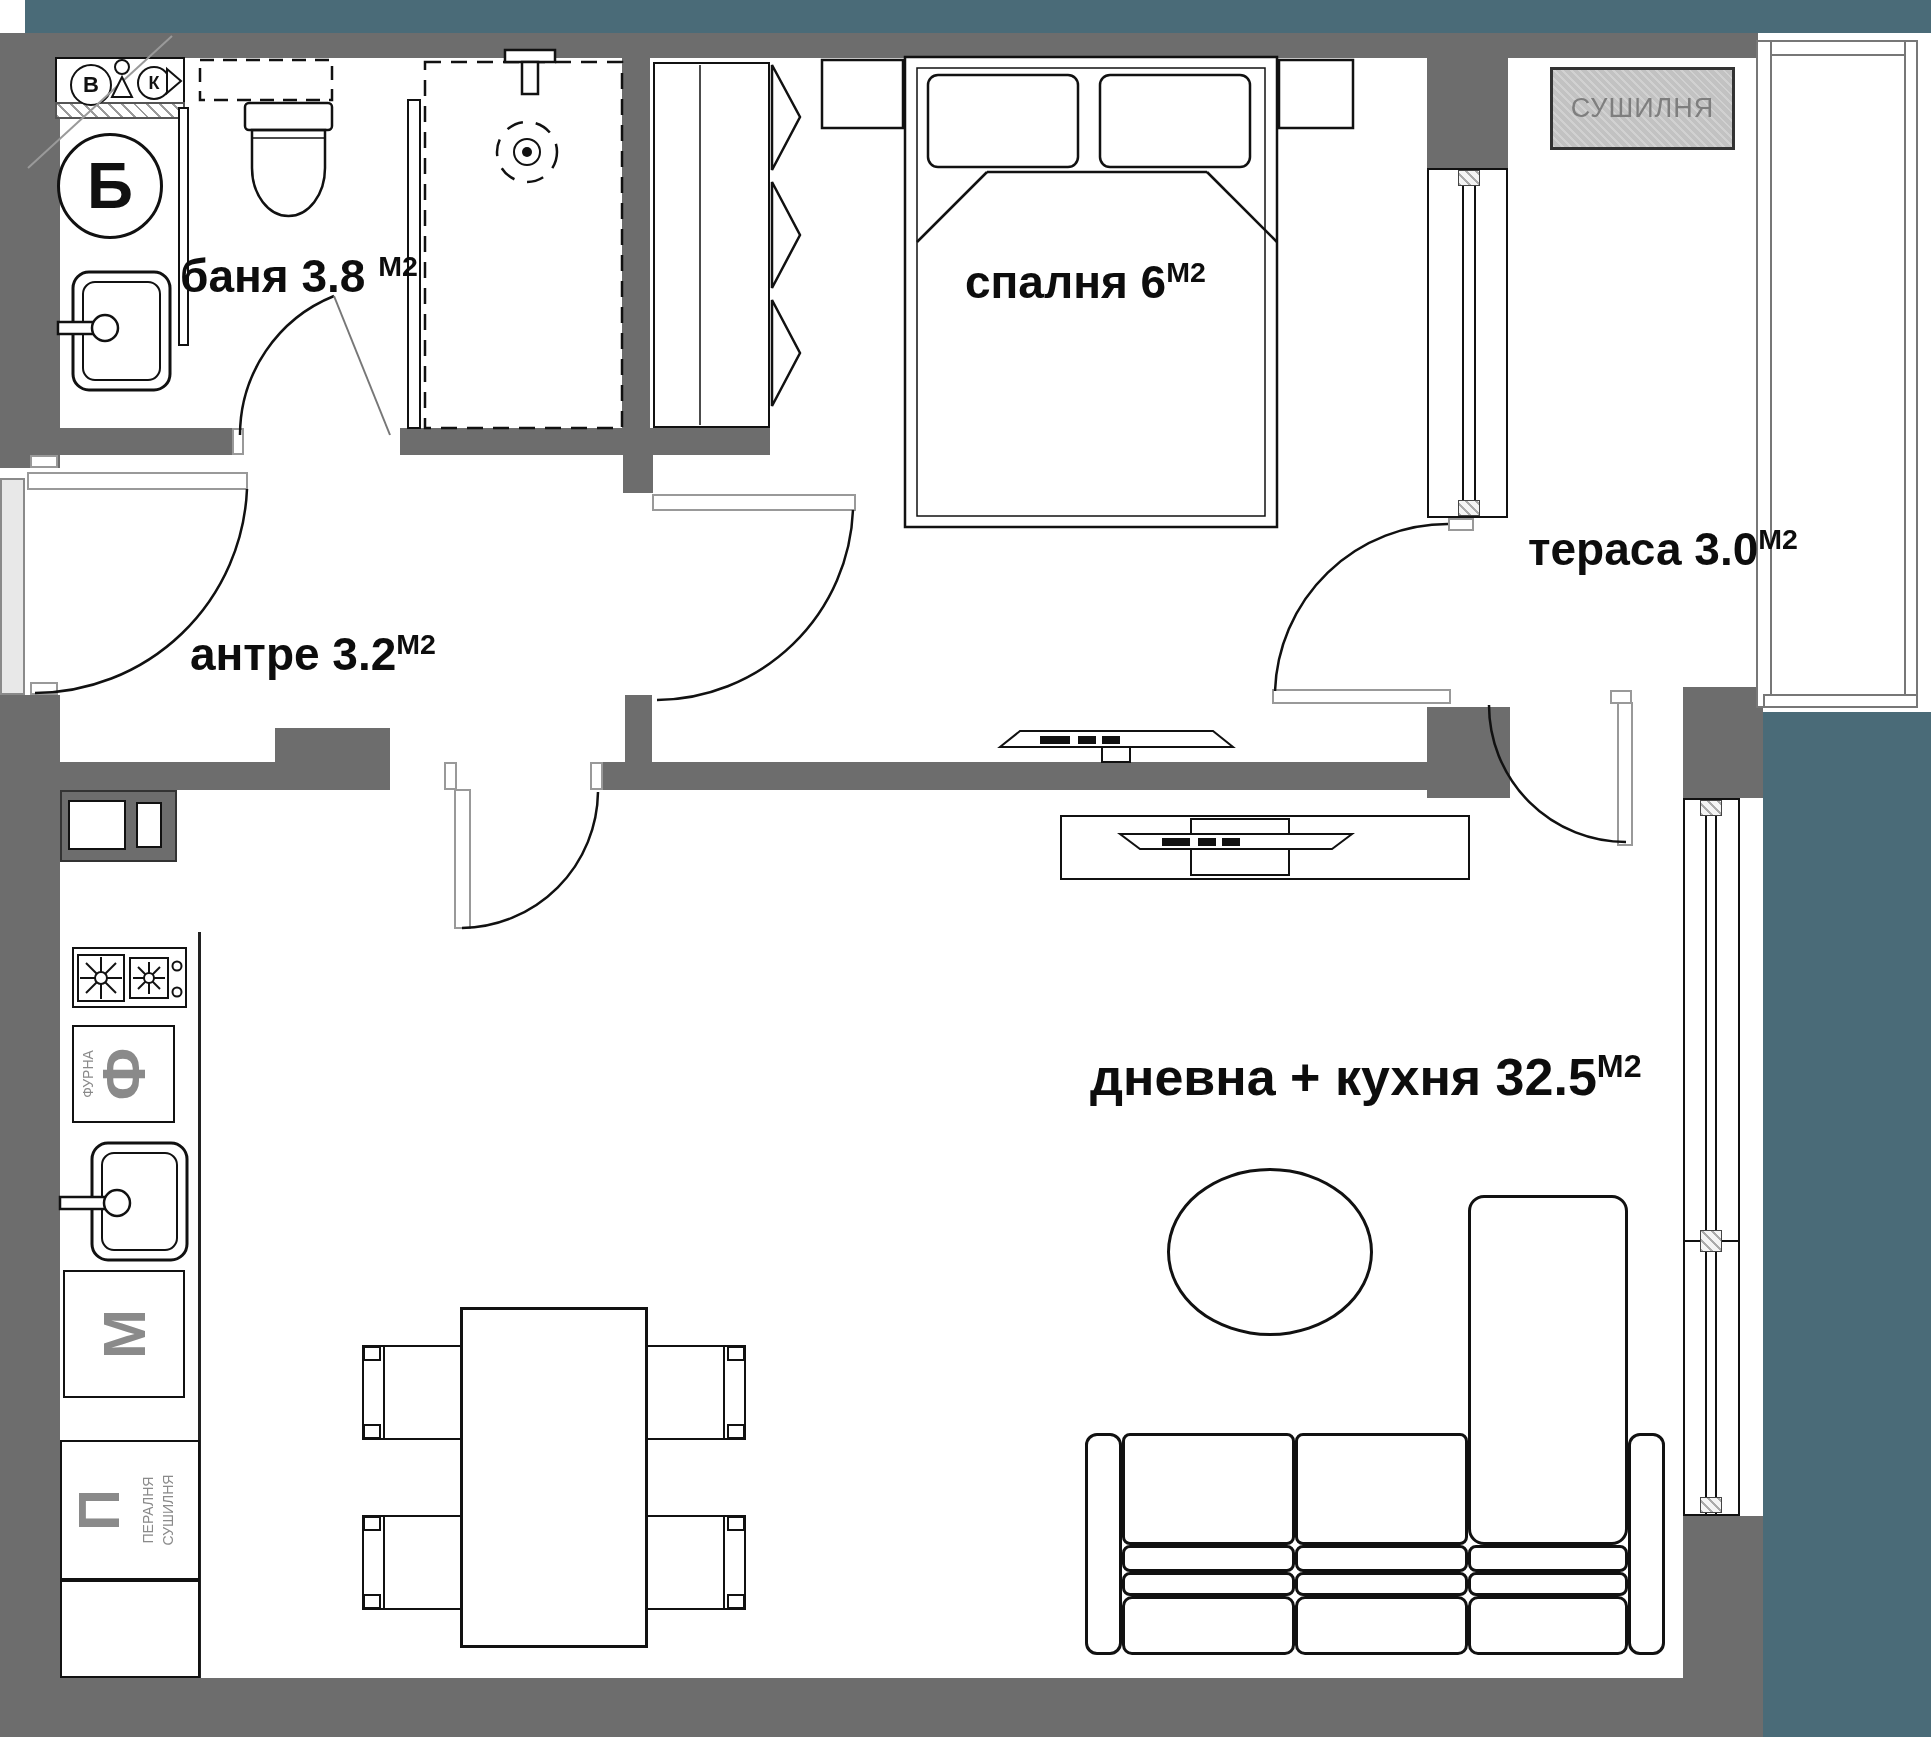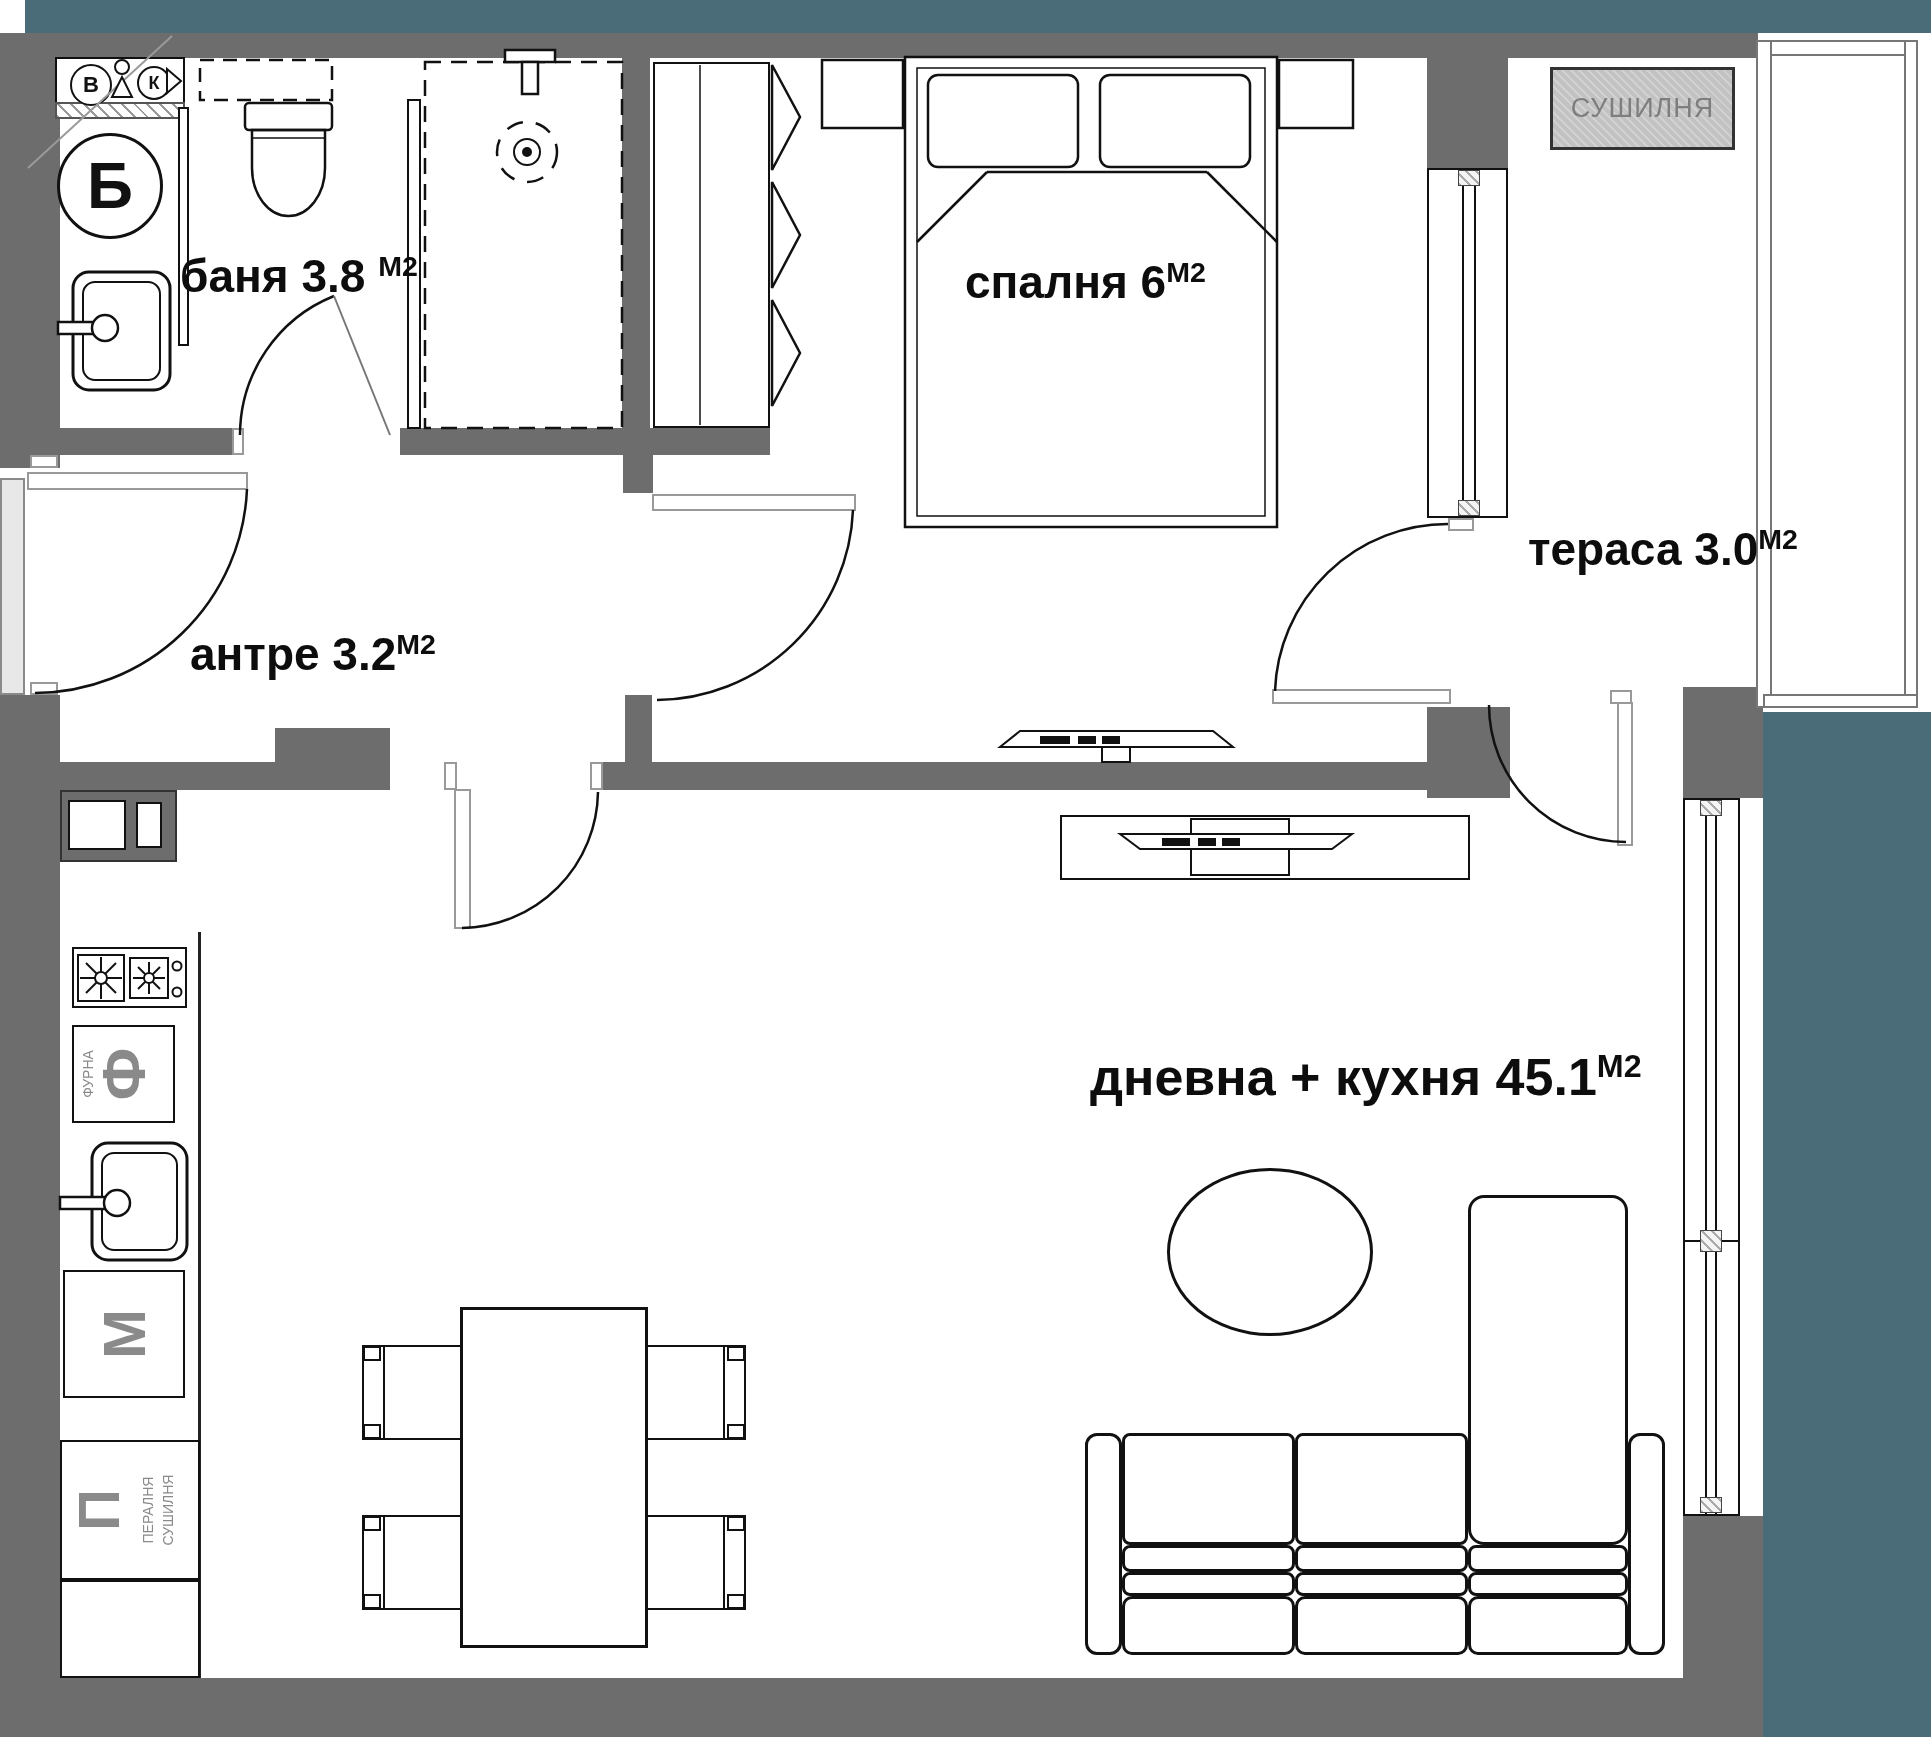--- a/index.html
+++ b/index.html
@@ -279,15 +279,15 @@
     <text x="124" y="1334" font-size="60" font-weight="700" fill="#8a8a8a" stroke="none" text-anchor="middle" dominant-baseline="central" transform="rotate(-90 124 1334)">М</text>
     <text x="98" y="1510" font-size="58" font-weight="700" fill="#8a8a8a" stroke="none" text-anchor="middle" dominant-baseline="central" transform="rotate(-90 98 1510)">П</text>
     <text x="148" y="1510" font-size="14" fill="#8a8a8a" stroke="none" text-anchor="middle" dominant-baseline="central" transform="rotate(-90 148 1510)">ПЕРАЛНЯ</text>
     <text x="168" y="1510" font-size="14" fill="#8a8a8a" stroke="none" text-anchor="middle" dominant-baseline="central" transform="rotate(-90 168 1510)">СУШИЛНЯ</text>
   </svg>
 
   <div class="room-label" style="left:180px;top:252px;"><span>баня 3.8</span> <sup>М2</sup></div>
   <div class="room-label" style="left:965px;top:258px;"><span>спалня 6</span><sup>М2</sup></div>
   <div class="room-label" style="left:1528px;top:525px;"><span>тераса 3.0</span><sup>М2</sup></div>
   <div class="room-label" style="left:182px;top:630px;margin-left:8px;"><span>антре 3.2</span><sup>М2</sup></div>
-  <div class="room-label big-label" style="left:1090px;top:1050px;"><span>дневна + кухня 45.1</span><sup>М2</sup></div>
+  <div class="room-label big-label" style="left:1090px;top:1050px;"><span>дневна + кухня 32.5</span><sup>М2</sup></div>
 
 </div>
 
 </body></html>

